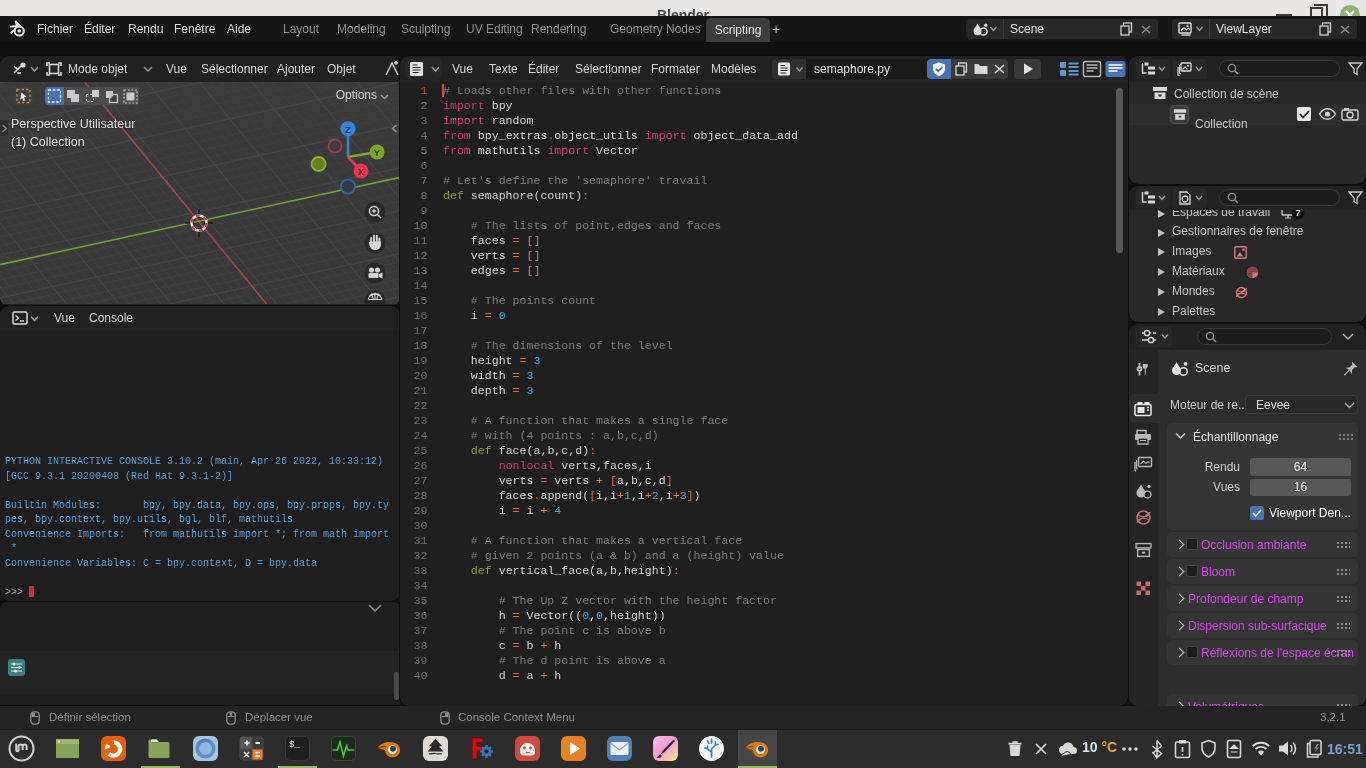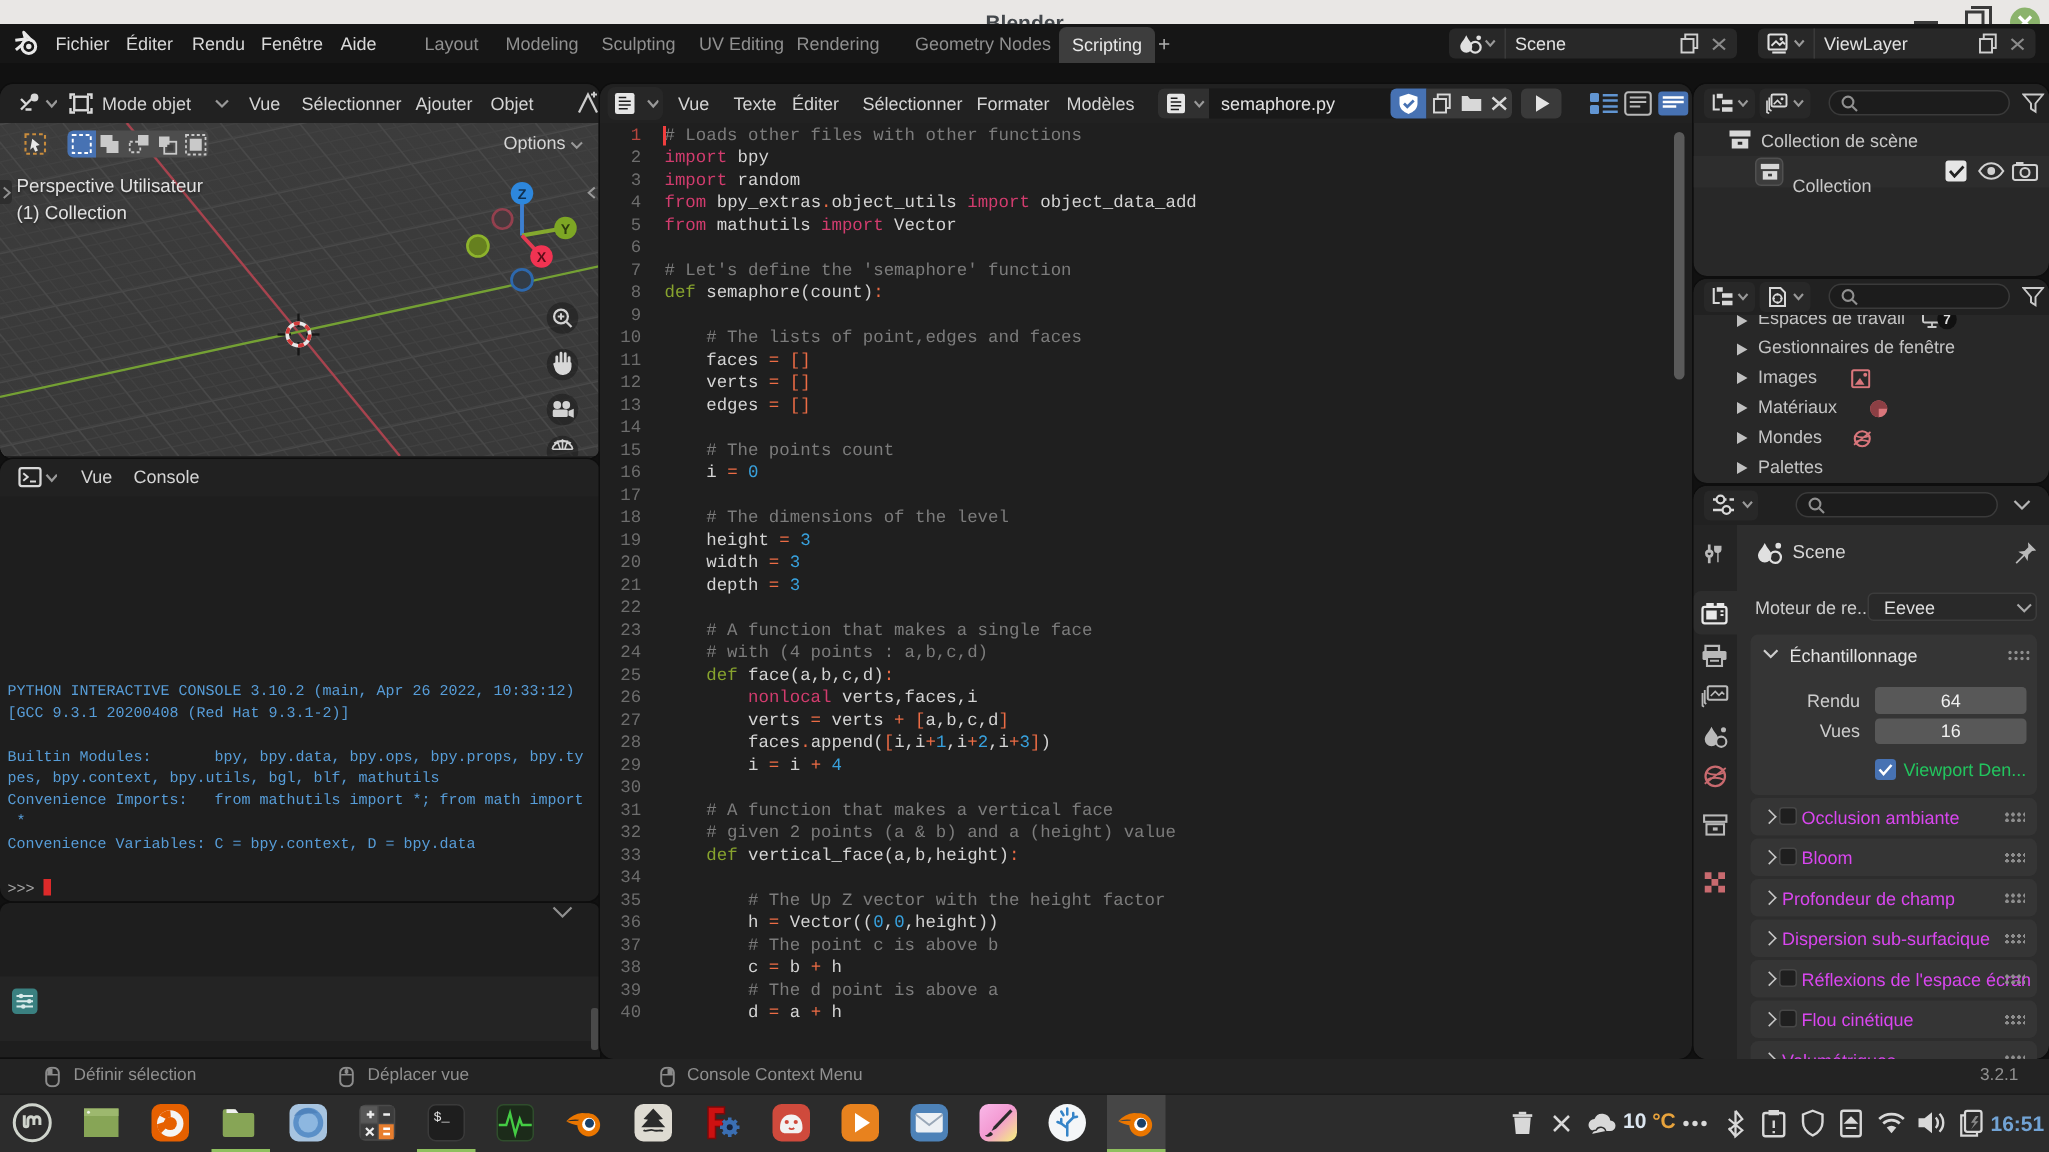--- a/index.html
+++ b/index.html
@@ -564,21 +564,21 @@
 39
 40</pre>
     </div>
 <div id="code">
       <pre><i># Loads other files with other functions</i>
 <span class="k">import</span> bpy
 <span class="k">import</span> random
 <span class="k">from</span> bpy_extras<span class="o">.</span>object_utils <span class="k">import</span> object_data_add
 <span class="k">from</span> mathutils <span class="k">import</span> Vector
 
-<i># Let's define the 'semaphore' function</i>
+<i># Let's define the 'semaphore' travail</i>
 <span class="g">def</span> semaphore(count)<span class="o">:</span>
 
 <i>    # The lists of point,edges and faces</i>
     faces <span class="o">=</span> <span class="o">[</span><span class="o">]</span>
     verts <span class="o">=</span> <span class="o">[</span><span class="o">]</span>
     edges <span class="o">=</span> <span class="o">[</span><span class="o">]</span>
 
 <i>    # The points count</i>
     i <span class="o">=</span> <span class="n">0</span>
 
@@ -819,43 +819,39 @@
   <div class="row" style="left:0;top:136px;width:111px;text-align:right;color:#cdcdcd">Rendu</div>
   <div class="abs" style="left:121px;top:134px;width:101px;height:17.5px;background:#585858;border-radius:3px"></div>
   <div class="row" style="left:121px;top:136px;width:101px;text-align:center;color:#f0f0f0">64</div>
   <div class="row" style="left:0;top:156px;width:111px;text-align:right;color:#cdcdcd">Vues</div>
   <div class="abs" style="left:121px;top:154.5px;width:101px;height:17.5px;background:#585858;border-radius:3px"></div>
   <div class="row" style="left:121px;top:156px;width:101px;text-align:center;color:#f0f0f0">16</div>
   <div class="abs" style="left:121px;top:182px;width:13.5px;height:13.5px;background:#4772b3;border-radius:2.5px"></div>
   <svg class="abs" style="left:123px;top:185px" width="10" height="9">
       <path d="M1 4 l2.7 3 L9 1" stroke="#fff" stroke-width="1.7" fill="none"></path>
     </svg>
-  <div class="row" style="left:140px;top:182px;color:#22c55e">Viewport Den...</div>
+  <div class="row" style="left:140px;top:182px;color:#ffffff">Viewport Den...</div>
 
   <div class="cpanel" style="top:208px">
       <div class="cb"></div>
       <div class="lbl" style="left:34px">Occlusion ambiante</div>
     </div>
   <div class="cpanel" style="top:235px">
       <div class="cb"></div>
       <div class="lbl" style="left:34px">Bloom</div>
     </div>
   <div class="cpanel" style="top:262px">
       <div class="lbl" style="left:21px">Profondeur de champ</div>
     </div>
   <div class="cpanel" style="top:289px">
       <div class="lbl" style="left:21px">Dispersion sub-surfacique</div>
     </div>
   <div class="cpanel" style="top:316px">
       <div class="cb"></div>
       <div class="lbl" style="left:34px">Réflexions de l'espace écran</div>
-    </div>
-  <div class="cpanel" style="top:343px">
-      <div class="cb"></div>
-      <div class="lbl" style="left:34px">Flou cinétique</div>
     </div>
   <div class="cpanel" style="top:370px">
       <div class="lbl" style="left:21px">Volumétriques</div>
     </div>
 </div>
 
 <div class="abs" id="statusbar">
   <svg class="abs" style="left:30px;top:5px" width="10" height="14" viewBox="0 0 10 14">
     <rect x="0.8" y="0.8" width="8.4" height="12.4" rx="3.4" fill="none" stroke="#8c8c8c" stroke-width="1.3"></rect>
     <path d="M1.5 5.5 h7" stroke="#8c8c8c" stroke-width="1.1"></path>

